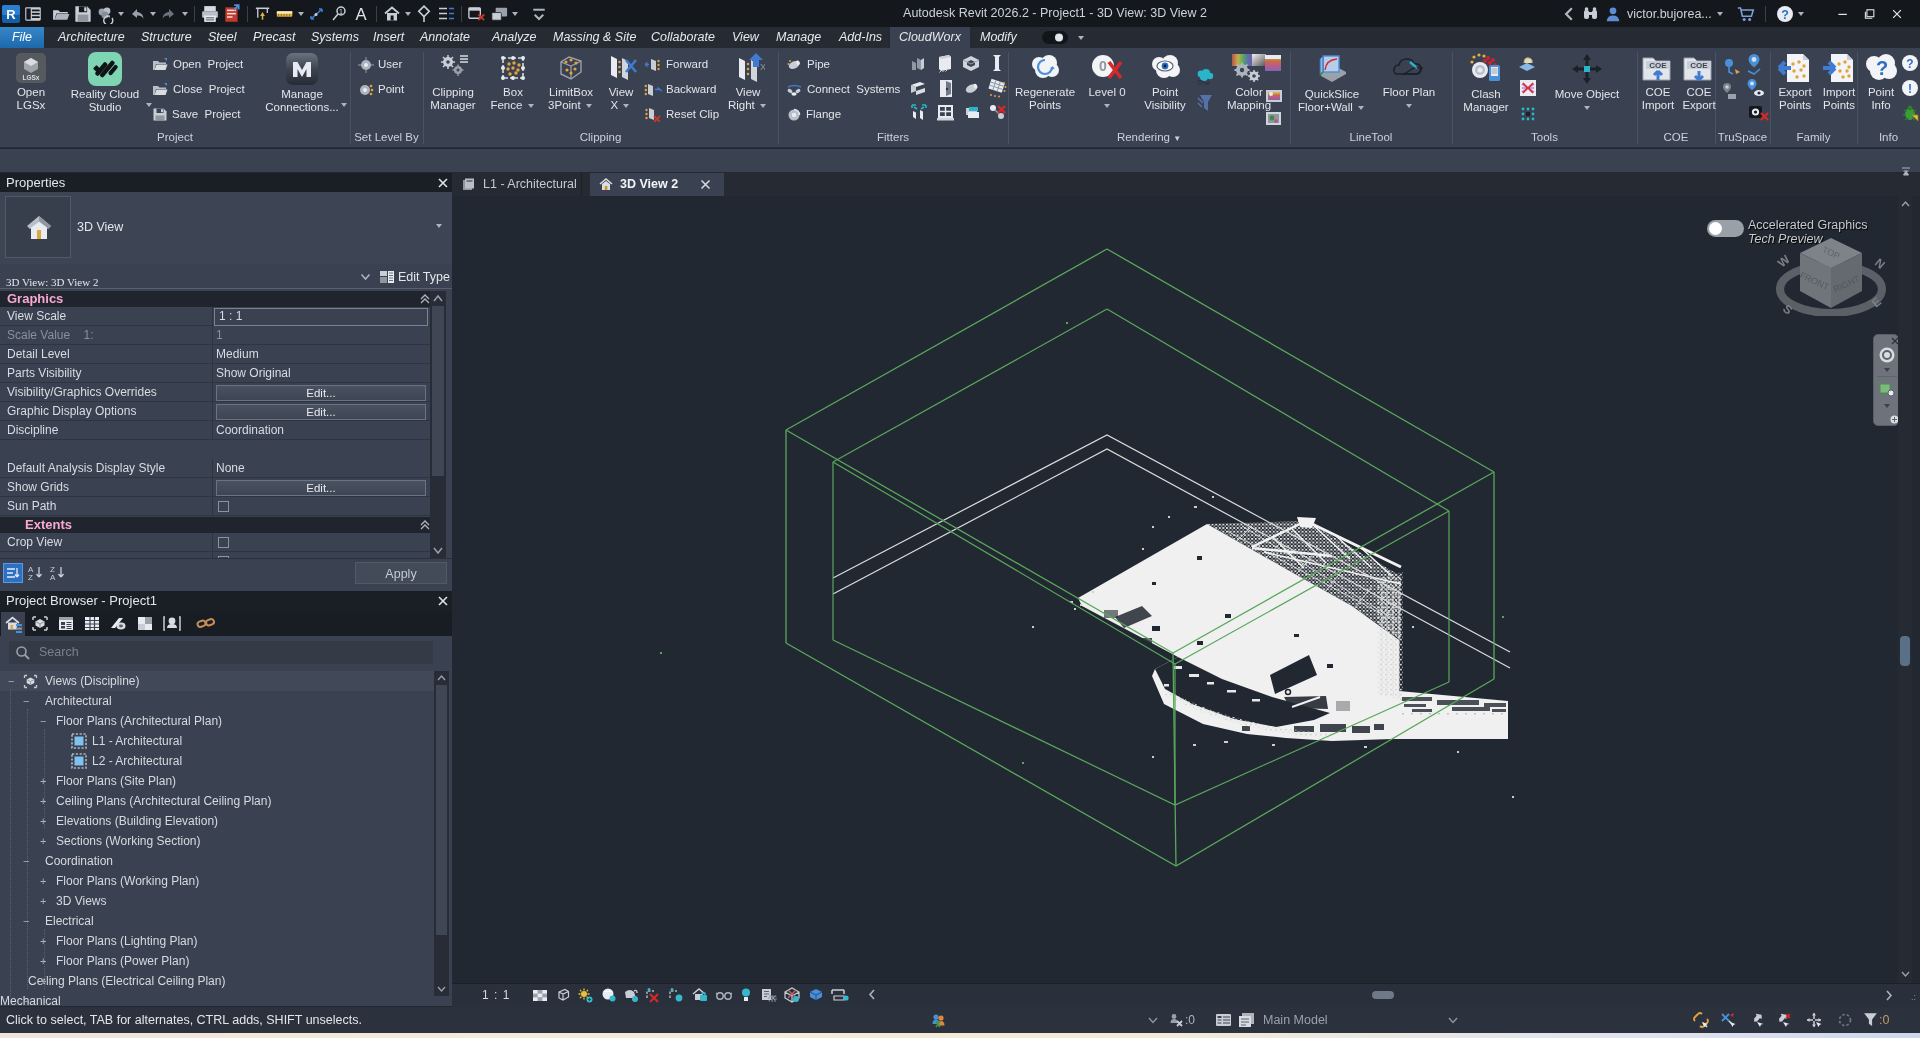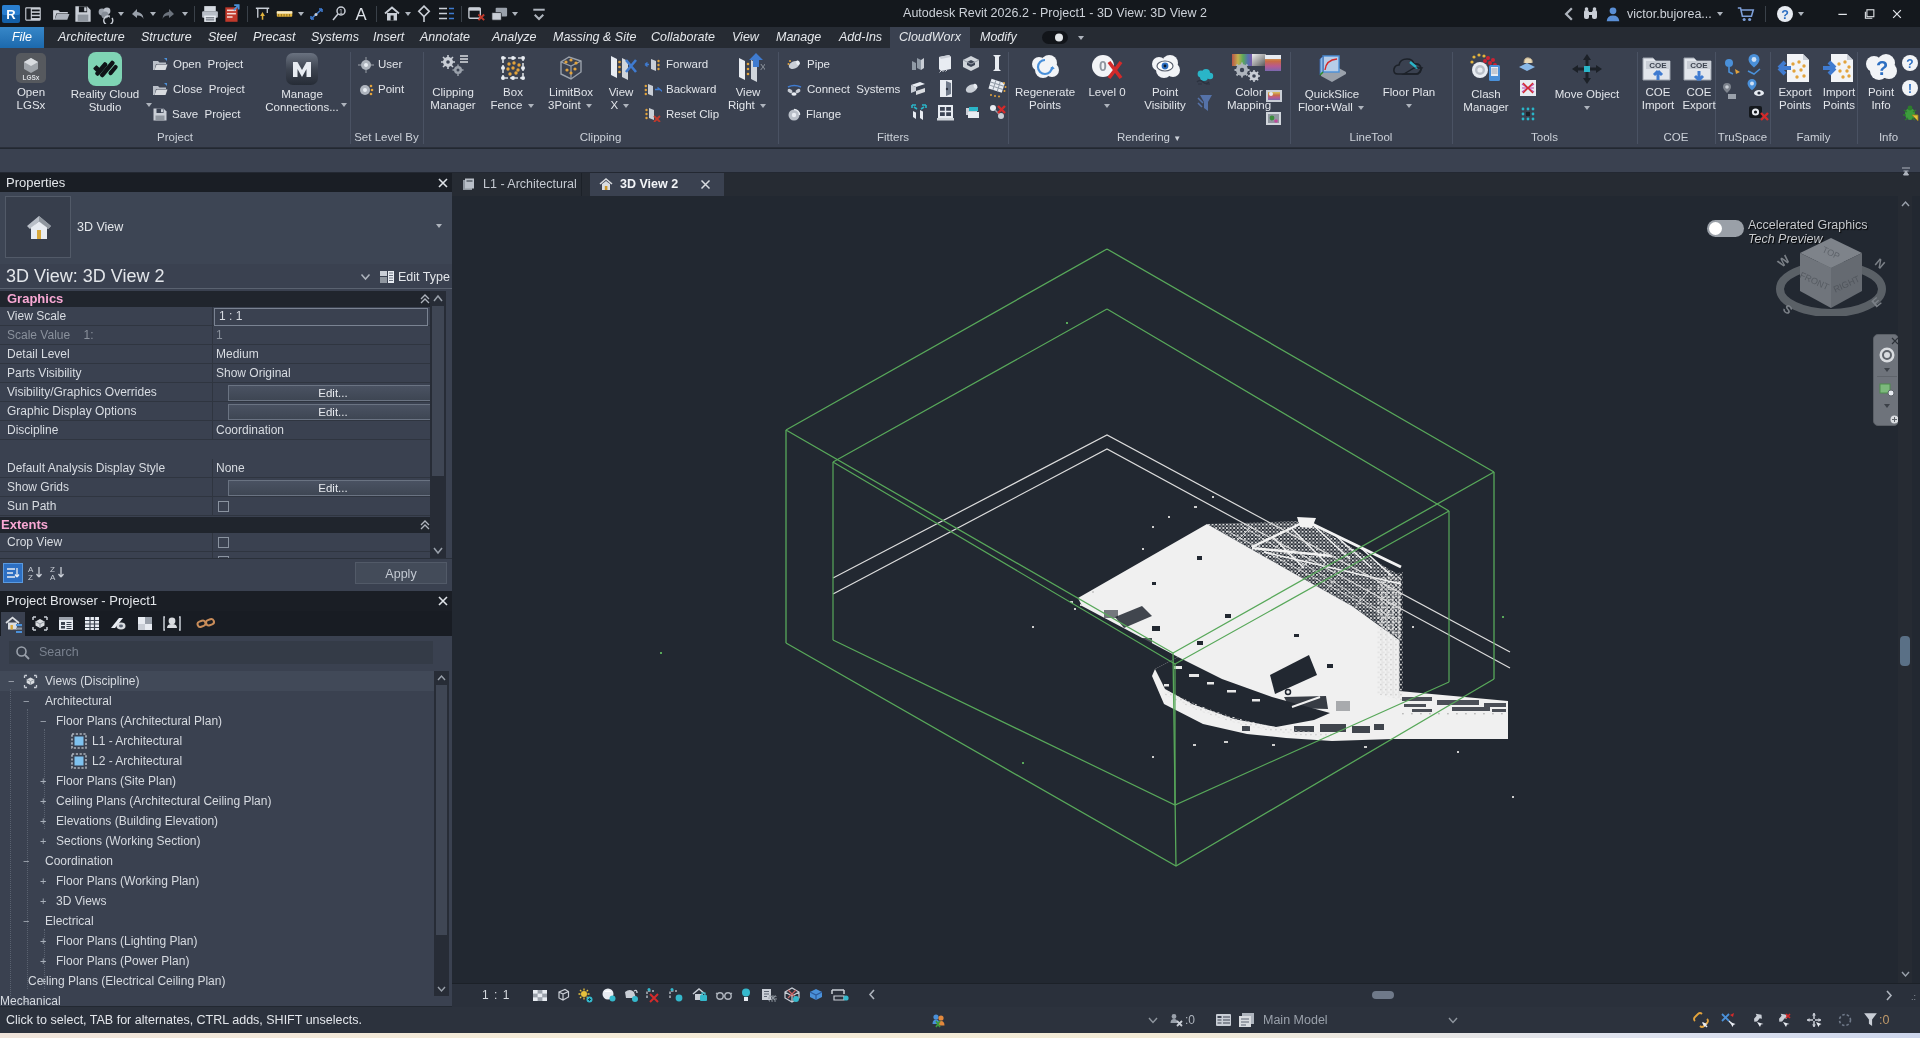--- a/index.html
+++ b/index.html
@@ -30,21 +30,21 @@
 #optionsbar{left:0;top:149px;width:1920px;height:24px;background:#3a4150;border-bottom:1px solid #232832;}
 
 .panel-title{background:#1a1e25;color:#e3e6ea;font-size:13px;}
 #props{left:0;top:173px;width:452px;height:418px;background:#3a4150;}
 #pbrowser{left:0;top:591px;width:452px;height:415px;background:#3a4150;}
 .grid-row{position:absolute;left:0;width:430px;height:19px;border-bottom:1px solid #2f3540;font-size:12px;color:#d8dce2;}
 .grid-row .lab{position:absolute;left:7px;top:2px;}
 .grid-row .val{position:absolute;left:216px;top:2px;}
 .grid-row .vline{position:absolute;left:212px;top:0;width:1px;height:19px;background:#2f3540;}
 .sechead{position:absolute;left:0;width:430px;height:16px;background:#20252d;color:#f9a8d4;font-weight:bold;font-size:13px;line-height:16px;}
-.editbtn{position:absolute;left:228px;top:1.5px;width:210px;height:16px;background:linear-gradient(#4a5262,#3e4653);border:1px solid #6a7382;text-align:center;font-size:11.5px;line-height:14px;color:#e6e9ee;}
+.editbtn{position:absolute;left:216px;top:1.5px;width:210px;height:16px;background:linear-gradient(#4a5262,#3e4653);border:1px solid #6a7382;text-align:center;font-size:11.5px;line-height:14px;color:#e6e9ee;}
 .cbx{position:absolute;left:218px;top:4px;width:11px;height:11px;border:1px solid #8a93a0;background:#3a4150;}
 
 .trow{position:absolute;left:0;width:434px;height:20px;font-size:12px;color:#d6dae0;line-height:20px;white-space:nowrap;}
 .texp{position:absolute;top:6px;width:9px;height:9px;color:#aab1bb;font-size:11px;line-height:9px;}
 
 #viewtabs{left:452px;top:173px;width:1468px;height:23px;background:#262b33;}
 #viewcanvas{left:452px;top:196px;width:1446px;height:787px;background:#222831;overflow:hidden;}
 #vscroll{left:1898px;top:196px;width:14px;height:787px;background:#262b33;}
 #viewbar{left:452px;top:983px;width:1468px;height:24px;background:#2a303b;border-top:1px solid #1c2128;}
 #statusbar{left:0;top:1007px;width:1920px;height:26px;background:#2c323d;color:#e2e5ea;font-size:12.5px;}
@@ -822,21 +822,21 @@
             <path d="M4 14 L16 4 L28 14 L25 17 L16 9.5 L7 17 Z" fill="#b9bfc8"></path>
             <path d="M16 4 L28 14 L25 17 L16 9.5 Z" fill="#8f969f"></path>
             <path d="M8 15.5 V27 H24 V15.5 L16 9.5 Z" fill="#e8ecf2"></path>
             <rect x="14" y="18" width="4" height="9" fill="#d9a93c"></rect>
           </svg>
       </div>
       <div class="abs" style="left:77px;top:28px;font-size:12.5px;color:#e3e6ea;">3D View</div>
       <span class="caret abs" style="left:434px;top:32px;"></span>
     </div>
     <div class="abs" style="left:0;top:91px;width:452px;height:25px;background:#3a4150;border-bottom:1px solid #5a6270;">
-      <div class="abs" style="left:6px;top:2px;font-size:18px;color:#e3e6ea;">3D View: 3D View 2</div>
+      <div class="abs" style="left:6px;top:12px;font-size:11px;color:#e3e6ea;font-family:Liberation Serif, serif;">3D View: 3D View 2</div>
       <svg class="abs" style="left:360px;top:9px;" width="11" height="8" viewBox="0 0 11 8">
           <path d="M1.5 1.5 L5.5 6 L9.5 1.5" fill="none" stroke="#aeb4bd" stroke-width="1.5"></path>
         </svg>
       <svg class="abs" style="left:379px;top:5px;" width="16" height="16" viewBox="0 0 16 16">
           <rect x="1" y="2" width="7" height="5" fill="#c9ced6"></rect>
           <rect x="1" y="8" width="7" height="6" fill="#8f969f"></rect>
           <rect x="9" y="2" width="6" height="12" fill="#e8ecf2"></rect>
           <path d="M10 4 h4 M10 6.5 h4 M10 9 h4 M10 11.5 h4" stroke="#5a6270" stroke-width="0.9"></path>
         </svg>
       <div class="abs" style="left:398px;top:6px;font-size:12.5px;color:#e3e6ea;">Edit Type</div>
@@ -894,21 +894,21 @@
           <span class="lab">Show Grids</span>
           <span class="vline"></span>
           <div class="editbtn">Edit...</div>
         </div>
       <div class="grid-row" style="top:206px;">
           <span class="lab">Sun Path</span>
           <span class="vline"></span>
           <span class="cbx"></span>
         </div>
       <div class="sechead" style="top:226px;">
-        <span style="margin-left:1px;text-align:center;">Extents</span>
+        <span style="margin-left:25px;text-align:center;">Extents</span>
         <svg class="abs" style="left:420px;top:3px;" width="10" height="10" viewBox="0 0 10 10">
             <path d="M1 5 L5 1 L9 5 M1 9 L5 5 L9 9" fill="none" stroke="#aeb4bd" stroke-width="1.3"></path>
           </svg>
       </div>
       <div class="grid-row" style="top:242px;">
           <span class="lab">Crop View</span>
           <span class="vline"></span>
           <span class="cbx"></span>
         </div>
       <div class="grid-row" style="top:261px;">

